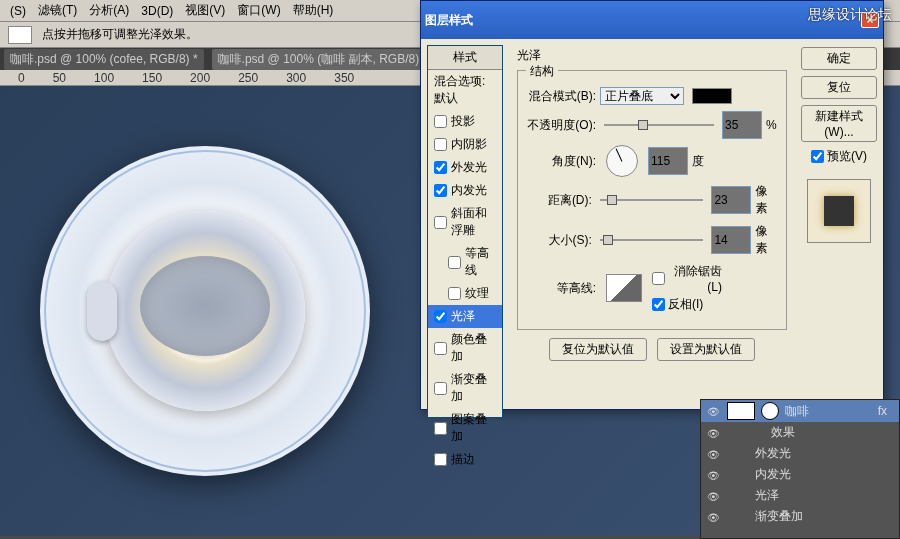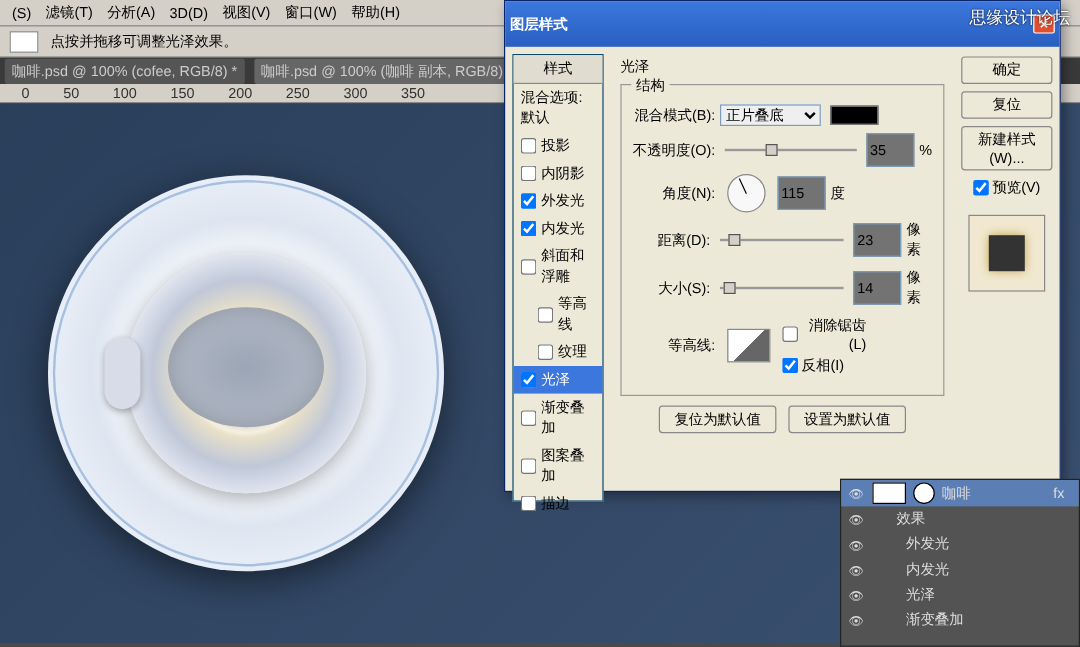--- a/index.html
+++ b/index.html
@@ -138,20 +138,24 @@
       <div class="style-item indent">
           <input type="checkbox" style="">
           <span>纹理</span>
         </div>
       <div class="style-item sel">
           <input type="checkbox" checked="" style="">
           <span>光泽</span>
         </div>
       <div class="style-item">
           <input type="checkbox" style="">
+          <span>颜色叠加</span>
+        </div>
+      <div class="style-item">
+          <input type="checkbox" style="">
           <span>渐变叠加</span>
         </div>
       <div class="style-item">
           <input type="checkbox" style="">
           <span>图案叠加</span>
         </div>
       <div class="style-item">
           <input type="checkbox" style="">
           <span>描边</span>
         </div>
@@ -243,21 +247,21 @@
 <div class="layers">
   <div class="lyr-row main">
     <span class="eye"></span>
     <div class="lyr-thumb"></div>
     <div class="lyr-mask"></div>
     <span>咖啡</span>
     <span class="fx-label">fx</span>
   </div>
   <div class="lyr-row">
       <span class="eye"></span>
-      <span style="margin-left:20px">效果</span>
+      <span style="margin-left:44px">效果</span>
     </div>
   <div class="lyr-row">
       <span class="eye"></span>
       <span style="margin-left:28px">外发光</span>
     </div>
   <div class="lyr-row">
       <span class="eye"></span>
       <span style="margin-left:28px">内发光</span>
     </div>
   <div class="lyr-row">

